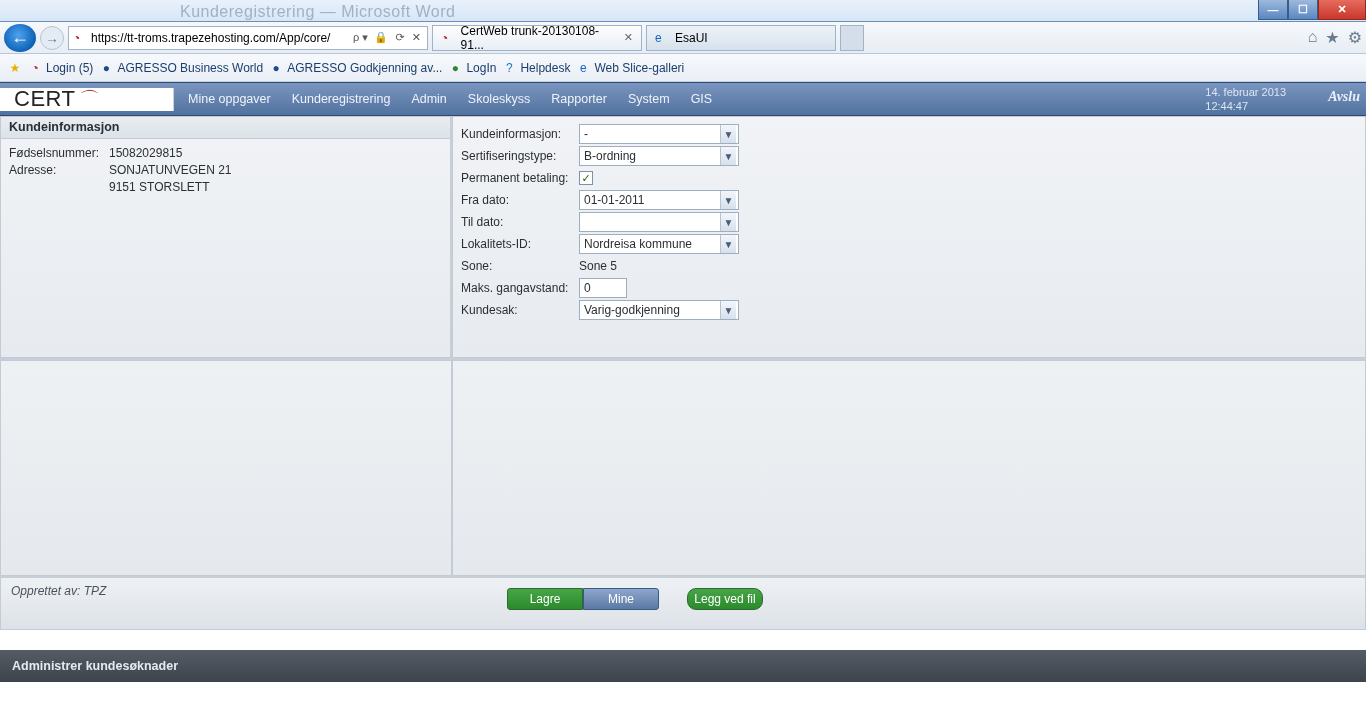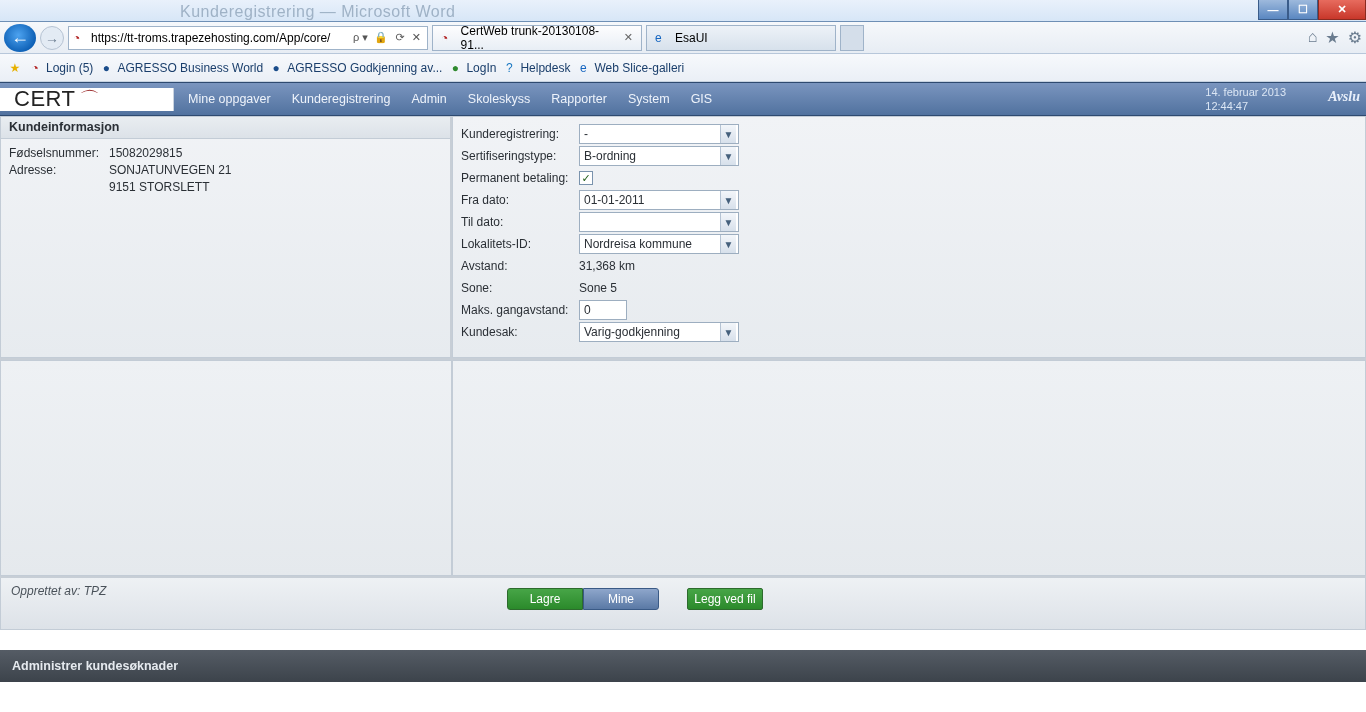--- a/index.html
+++ b/index.html
@@ -145,21 +145,21 @@
   .footer {
     height:52px; background:linear-gradient(#eef1f4,#dde2e8);
     border:1px solid #c3ccd6; border-top:none;
     position:relative;
     display:flex;align-items:flex-start;
   }
   .footer .created { font-style:italic; font-size:12px; color:#4a525a; padding:6px 10px;}
   .btn {
     height:22px; min-width:76px; border:1px solid #2d6b2d;
     color:#fff; font-size:12px; display:flex;align-items:center;justify-content:center;
-    cursor:pointer; border-radius:2px;
+    cursor:pointer; border-radius:9px;
     background:linear-gradient(#47a547,#2b8a2b);
   }
   .btn.secondary { background:linear-gradient(#8ea6cb,#5a79a5); border-color:#3a5a86;}
   .btn.attach { background:linear-gradient(#47a547,#2b8a2b);}
   .footer-btns { position:absolute; left:506px; top:10px; display:flex;}
   .footer-btns .btn { border-radius:0;}
   .footer-btns .btn:first-child{border-top-left-radius:3px;border-bottom-left-radius:3px;}
   .footer-btns .btn:last-child{border-top-right-radius:3px;border-bottom-right-radius:3px;}
   .footer-attach { position:absolute; left:686px; top:10px;}
 
@@ -284,21 +284,21 @@
       <div class="info-row">
           <span class="info-label"></span>
           <span class="info-value">9151 STORSLETT</span>
         </div>
     </div>
   </div>
 
   <div class="panel right">
     <div class="panel-body">
       <div class="form-row">
-        <span class="fl">Kunderegistrering:</span>
+        <span class="fl">Kundeinformasjon:</span>
         <div class="combo">
             <span>-</span>
             <span class="dd">▼</span>
           </div>
       </div>
       <div class="form-row">
         <span class="fl">Sertifiseringstype:</span>
         <div class="combo">
             <span>B-ordning</span>
             <span class="dd">▼</span>
@@ -321,24 +321,20 @@
             <span></span>
             <span class="dd">▼</span>
           </div>
       </div>
       <div class="form-row">
         <span class="fl">Lokalitets-ID:</span>
         <div class="combo">
             <span>Nordreisa kommune</span>
             <span class="dd">▼</span>
           </div>
-      </div>
-      <div class="form-row">
-        <span class="fl">Avstand:</span>
-        <span>31,368 km</span>
       </div>
       <div class="form-row">
         <span class="fl">Sone:</span>
         <span>Sone 5</span>
       </div>
       <div class="form-row">
         <span class="fl">Maks. gangavstand:</span>
         <div class="textin">
             <span>0</span>
           </div>

